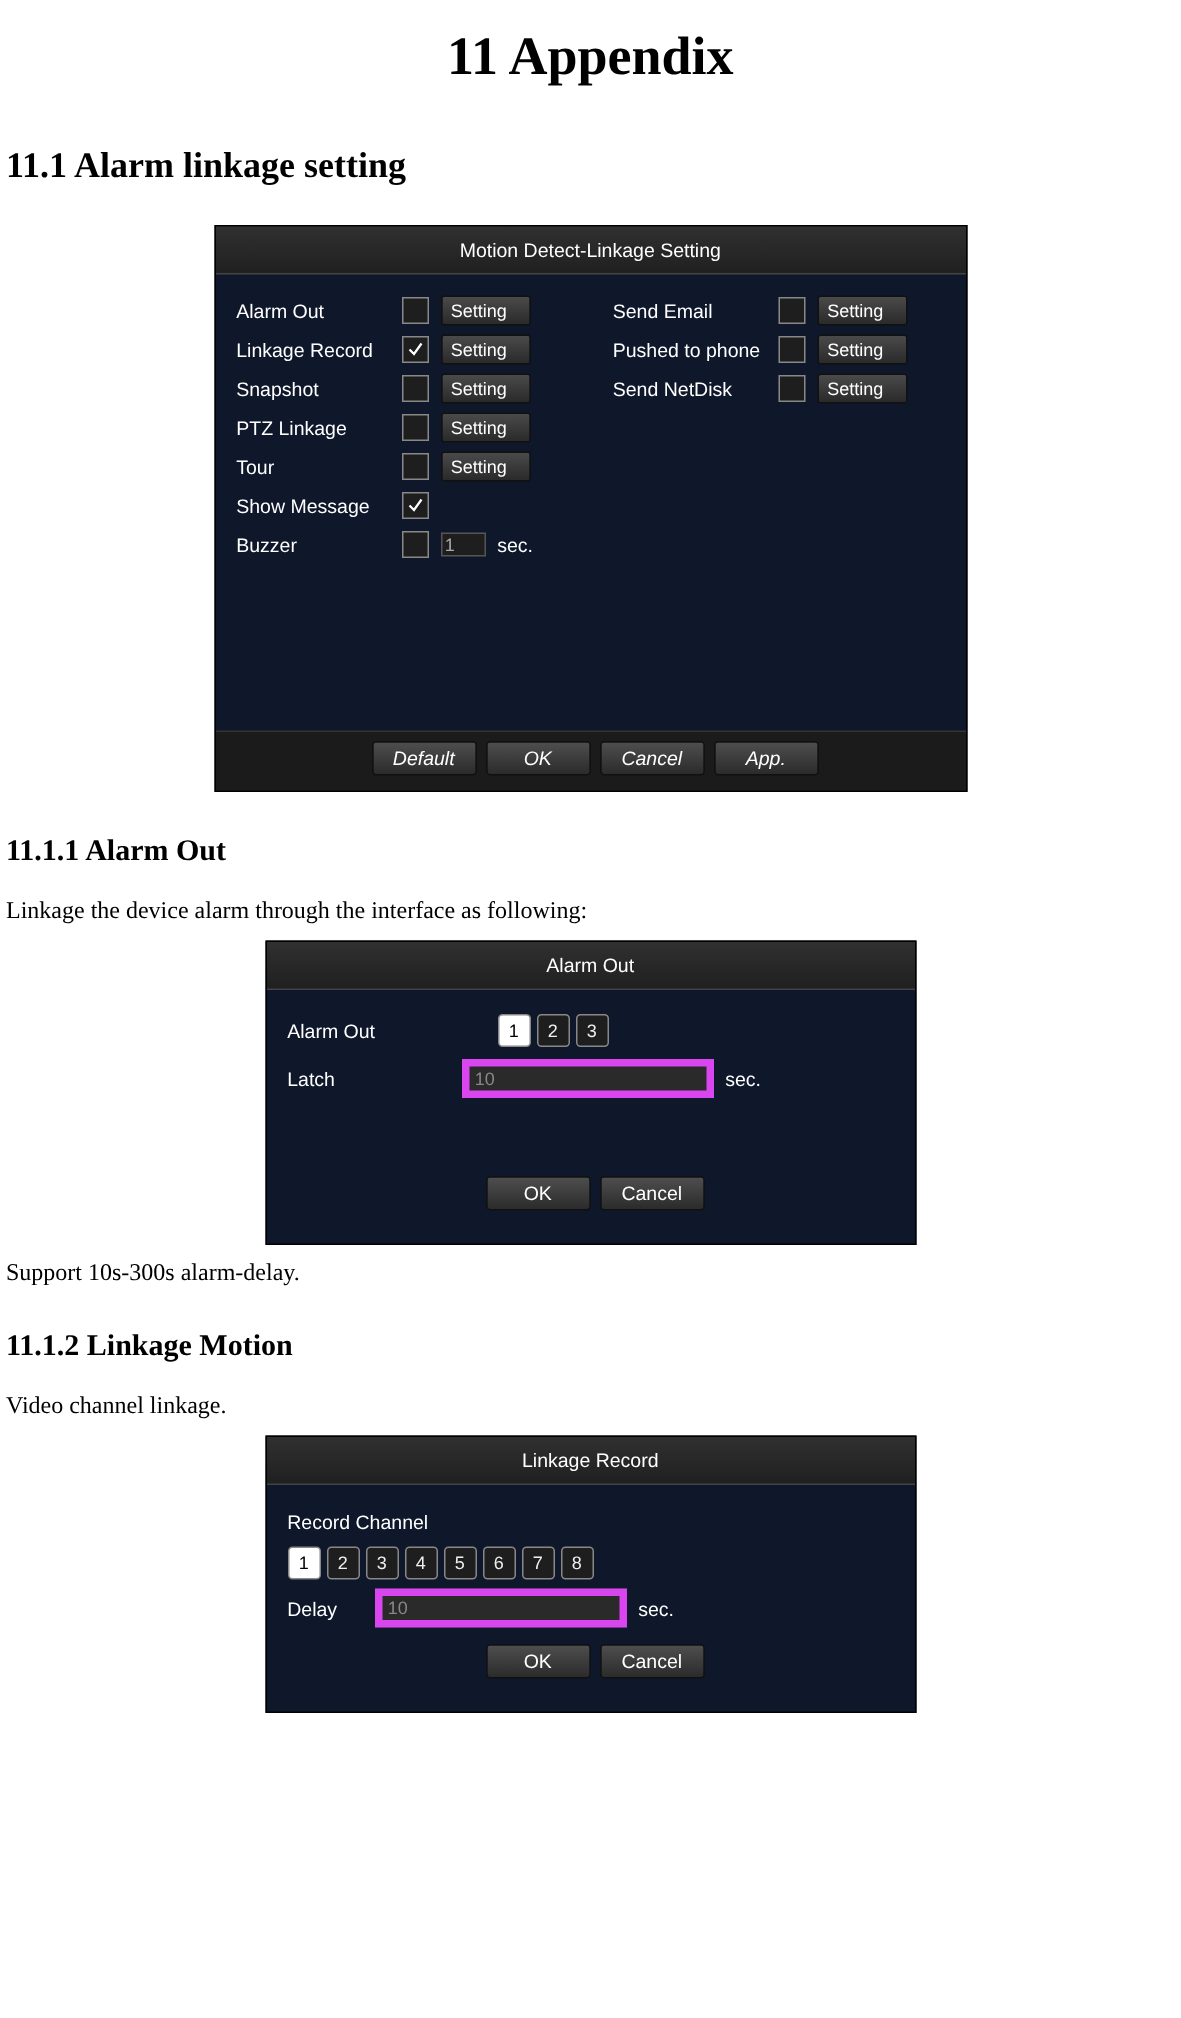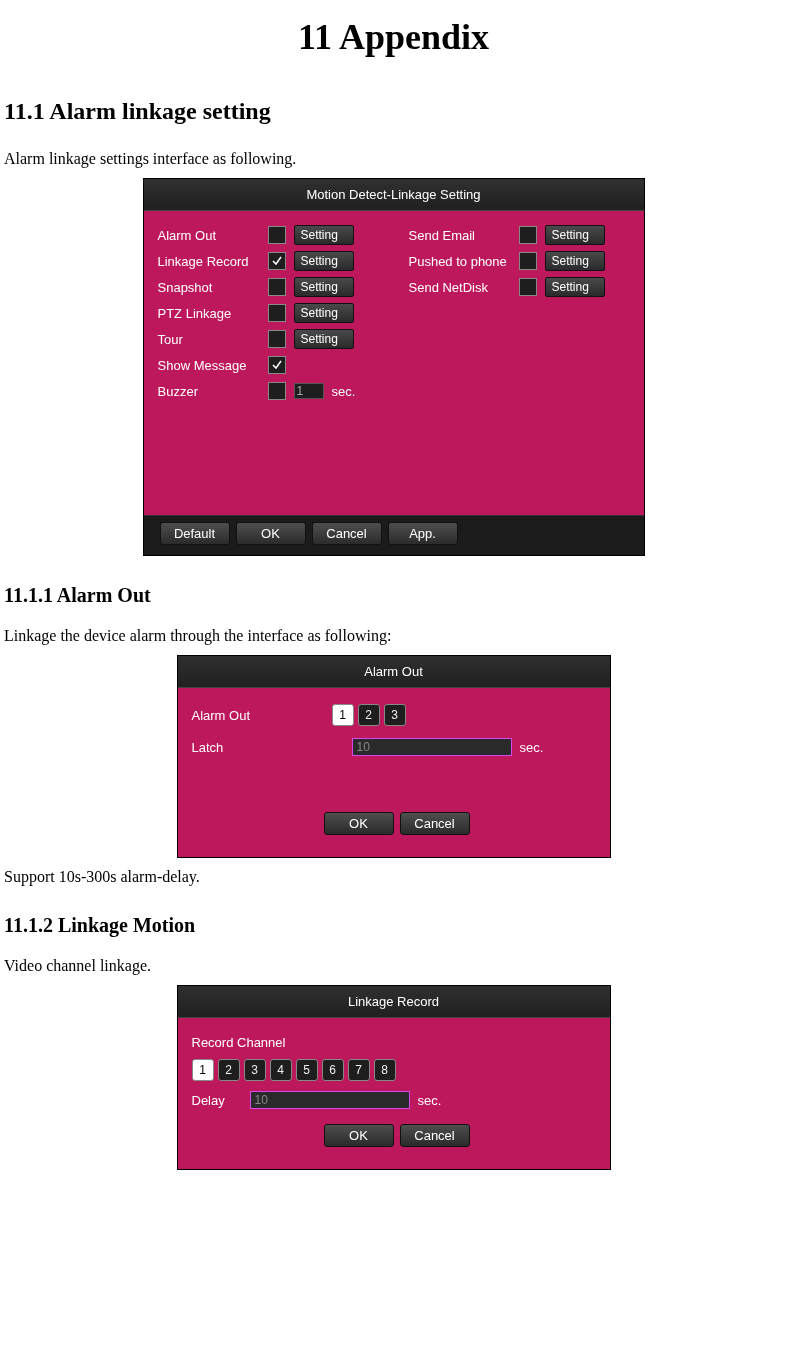--- a/index.html
+++ b/index.html
@@ -29,21 +29,21 @@
       font-weight: bold;
       margin: 28px 0 20px 4px;
     }
     .para {
       font-size: 16px;
       margin: 8px 0 10px 4px;
     }
 
     
     .dialog {
-      background: #be185d;
+      background: #0f172a;
       border: 1px solid #000;
       margin: 8px auto 10px auto;
       font-family: Arial, sans-serif;
       font-size: 13px;
       color: #fff;
     }
     .dialog-title {
       text-align: center;
       padding: 8px 0;
       font-size: 13px;
@@ -93,24 +93,25 @@
       border-radius: 3px;
       color: #fff;
       font-size: 13px;
       padding: 3px 10px;
       min-width: 48px;
       text-align: center;
       margin-left: 6px;
     }
     .dialog-footer {
       display: flex;
-      justify-content: flex-start;
+      justify-content: center;
       padding: 6px 10px 10px 10px;
       border-top: 1px solid #333;
       background: #1b1b1b;
+      font-style: italic;
     }
     .dialog-footer-center {
       display: flex;
       justify-content: center;
       padding: 8px 10px 12px 10px;
     }
     .two-col {
       display: flex;
       gap: 30px;
     }
@@ -119,21 +120,21 @@
       width: 24px;
       background: #1e1e1e;
       border: 1px solid #555;
       color: #aaa;
       font-size: 12px;
       padding: 0 2px;
       margin-right: 4px;
     }
     .val-input {
       background: #2a2a2a;
-      border: 1px solid #d946ef;
+      border: 5px solid #d946ef;
       color: #888;
       font-size: 12px;
       padding: 1px 4px;
       margin-right: 4px;
     }
     .unit {
       font-size: 13px;
       margin-left: 4px;
     }
 
@@ -167,21 +168,20 @@
     .dlg3 { width: 432px; }
   </style>
 </head>
 <body>
 
 <div class="page">
 
   <div class="h1">11  Appendix</div>
 
   <div class="h2">11.1 Alarm linkage setting</div>
-  <div class="para">Alarm linkage settings interface as following.</div>
 
   <div class="dialog dlg1">
     <div class="dialog-title">Motion Detect-Linkage Setting</div>
     <div class="dialog-body">
       <div class="two-col">
         <div class="col">
           <div class="row">
             <span class="lbl">Alarm Out</span>
             <span class="chk"></span>
             <span class="btn">Setting</span>
@@ -261,21 +261,21 @@
     <div class="dialog-body">
       <div class="row" style="height:30px;">
         <span class="lbl" style="width:140px;">Alarm Out</span>
         <span class="chan-row">
           <span class="chan selected">1</span>
           <span class="chan">2</span>
           <span class="chan">3</span>
         </span>
       </div>
       <div class="row" style="height:30px;">
-        <span class="lbl" style="width:160px;">Latch</span>
+        <span class="lbl" style="width:116px;">Latch</span>
         <span class="val-input" style="width:150px;">10</span>
         <span class="unit">sec.</span>
       </div>
       <div style="height:40px;"></div>
       <div class="dialog-footer-center">
         <span class="btn-big">OK</span>
         <span class="btn-big">Cancel</span>
       </div>
     </div>
   </div>

